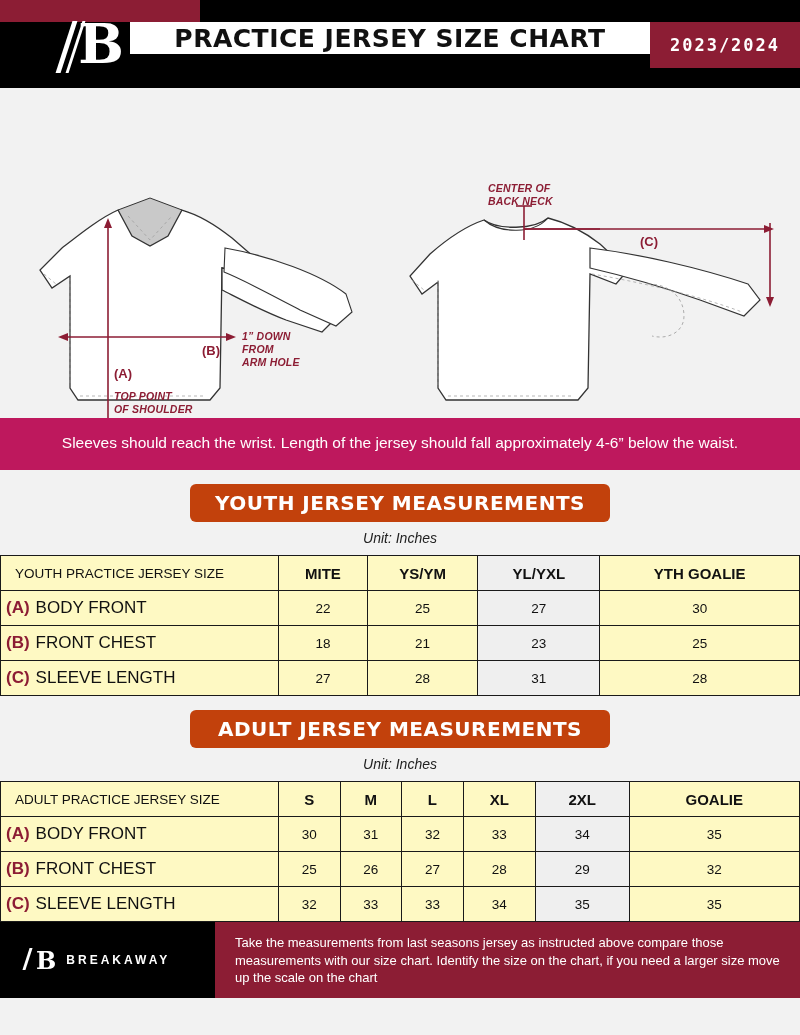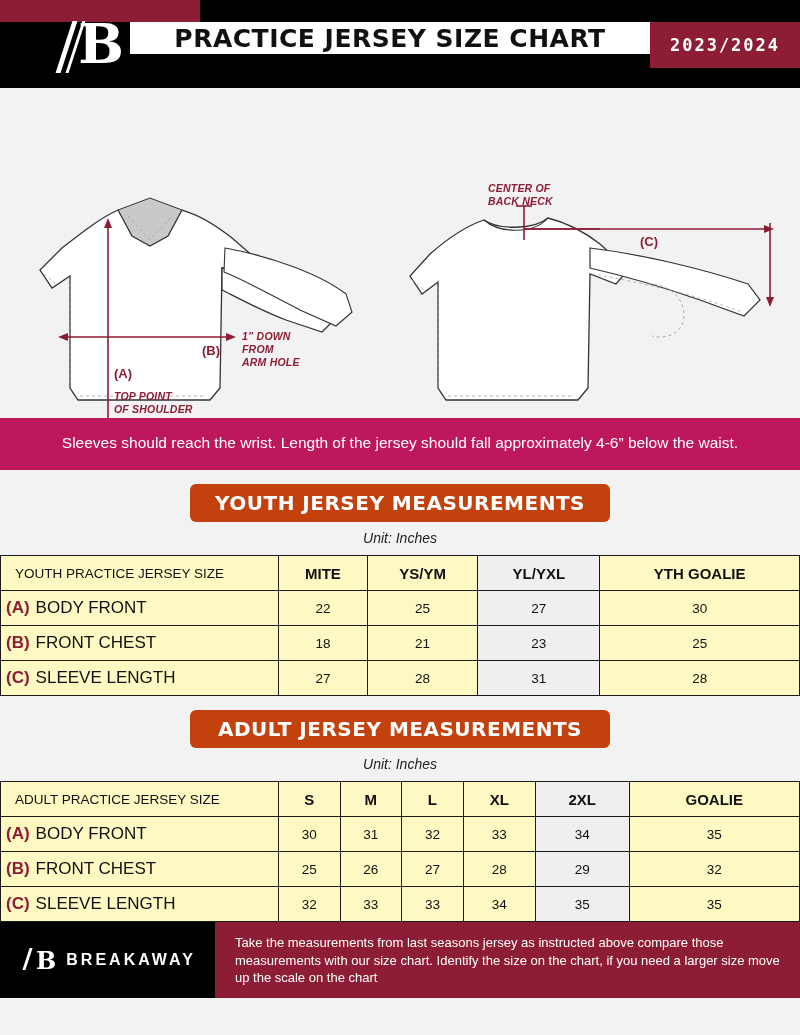--- a/index.html
+++ b/index.html
@@ -113,21 +113,21 @@
   }
   .footer-logo .fmark {
     font-family: "DejaVu Serif", serif; font-size: 24px; font-weight: bold;
     position: relative; padding-left: 10px;
   }
   .footer-logo .fmark .fs {
     position: absolute; left: 0; top: 2px; width: 3px; height: 22px;
     background: #fff; transform: skewX(-18deg);
   }
   .footer-logo .fname {
-    font-size: 16px; letter-spacing: 3px; font-weight: bold;
+    font-size: 12px; letter-spacing: 3px; font-weight: bold;
   }
   .footer-divider { width: 2px; background: #8c1d34; }
   .footer-text {
     flex: 1; background: #8c1d34; color: #fff; font-size: 13px;
     line-height: 1.35; padding: 10px 18px 10px 18px;
     display: flex; align-items: center;
   }
 </style>
 </head>
 <body>

